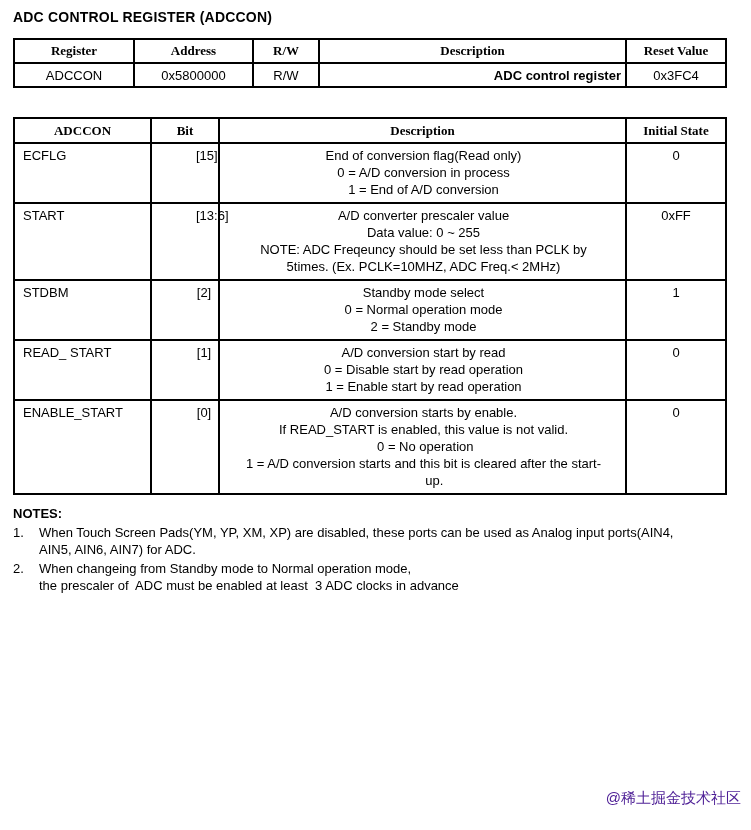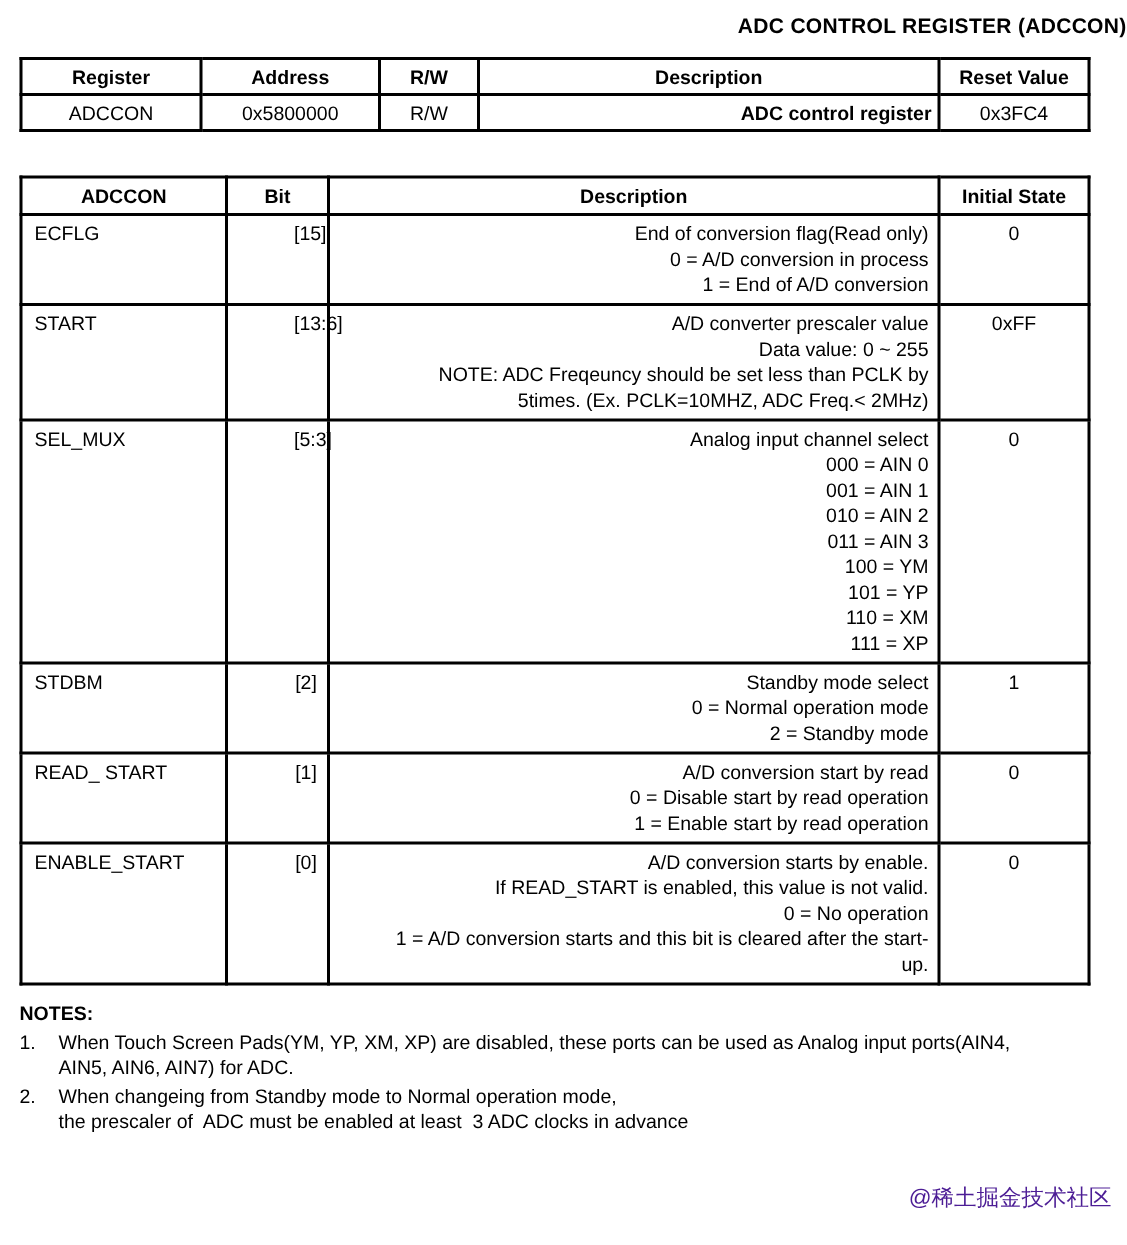--- a/index.html
+++ b/index.html
@@ -11,34 +11,34 @@
     background: #ffffff;
     color: #000000;
     font-family: "Liberation Sans", sans-serif;
     overflow: hidden;
   }
   .doc-title {
     margin: 9px 0 0 13px;
     font-size: 14px;
     font-weight: bold;
     letter-spacing: 0.2px;
-    text-align: right;
   }
   table {
     border-collapse: collapse;
     table-layout: fixed;
     margin-left: 13px;
     font-size: 13px;
     width: 712px;
   }
   th, td { border: 2px solid #000000; }
   th {
     font-weight: bold;
     text-align: center;
     padding: 2px 4px;
+    font-family: Liberation Serif, serif;
   }
   
   .reg-table { margin-top: 13px; }
   .reg-table th { height: 24px; }
   .reg-table td {
     height: 24px;
     text-align: center;
     vertical-align: middle;
     padding: 2px 4px;
   }
@@ -47,21 +47,21 @@
   .bit-table { margin-top: 29px; }
   .bit-table th { height: 25px; }
   .bit-table td {
     vertical-align: top;
     padding: 3px 6px 4px 6px;
     line-height: 17px;
     border-radius: 18px;
   }
   .bit-table td.name-cell { text-align: left; padding-left: 8px; }
   .bit-table td.bit-cell { text-align: center; padding-left: 44px; }
-  .bit-table td.desc-cell { text-align: right; white-space: pre-wrap; padding-left: 8px; }
+  .bit-table td.desc-cell { text-align: center; white-space: pre-wrap; padding-left: 8px; }
   .bit-table td.state-cell { text-align: center; }
   
   .notes { margin: 10px 13px 0 13px; font-size: 13px; line-height: 17.5px; }
   .notes-heading { font-weight: bold; }
   .note-item { display: flex; margin-top: 1px; }
   .note-num { width: 26px; flex: 0 0 26px; }
   .note-text { white-space: pre-wrap; flex: 1; }
   
   .watermark {
     position: absolute;
@@ -133,34 +133,20 @@
       <tr>
         <td class="name-cell">START</td>
         <td class="bit-cell">[13:6]</td>
         <td class="desc-cell">A/D converter prescaler value
 Data value: 0 ~ 255
 NOTE: ADC Freqeuncy should be set less than PCLK by
 5times. (Ex. PCLK=10MHZ, ADC Freq.&lt; 2MHz)</td>
         <td class="state-cell">0xFF</td>
       </tr>
       <tr>
-        <td class="name-cell">SEL_MUX</td>
-        <td class="bit-cell">[5:3]</td>
-        <td class="desc-cell">Analog input channel select
-000 = AIN 0
-001 = AIN 1
-010 = AIN 2
-011 = AIN 3
-100 = YM
-101 = YP
-110 = XM
-111 = XP</td>
-        <td class="state-cell">0</td>
-      </tr>
-      <tr>
         <td class="name-cell">STDBM</td>
         <td class="bit-cell">[2]</td>
         <td class="desc-cell">Standby mode select
 0 = Normal operation mode
 2 = Standby mode</td>
         <td class="state-cell">1</td>
       </tr>
       <tr>
         <td class="name-cell">READ_ START</td>
         <td class="bit-cell">[1]</td>

